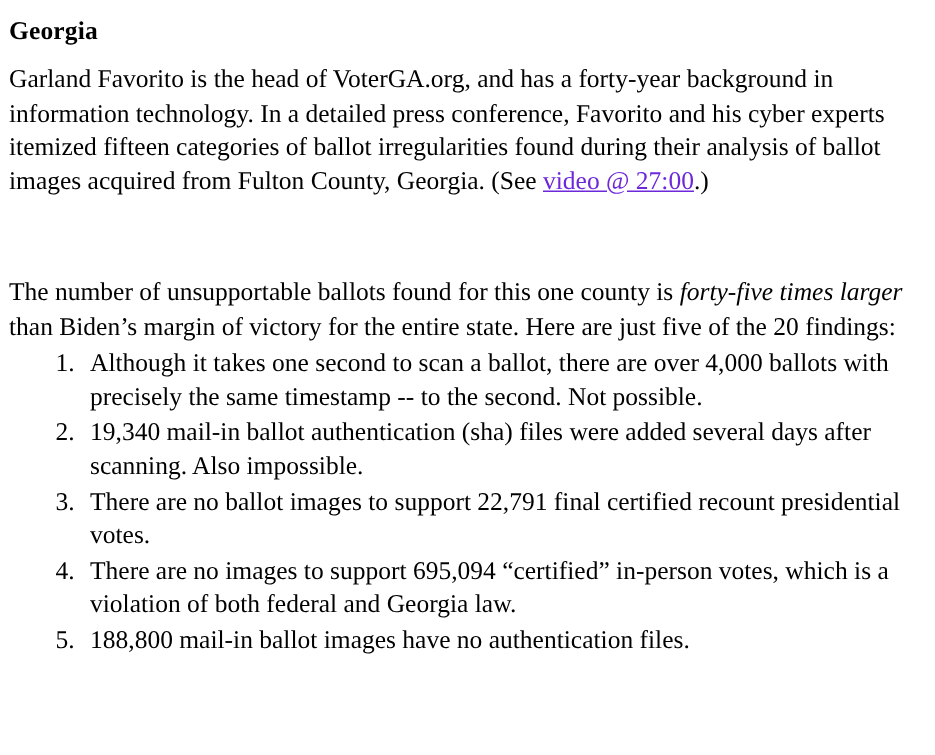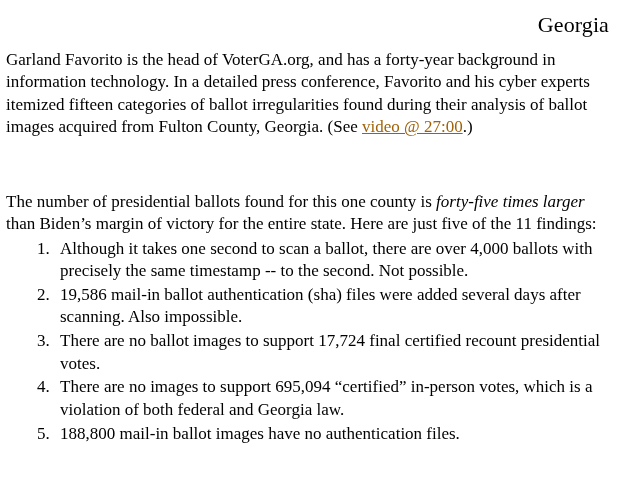--- a/index.html
+++ b/index.html
@@ -17,35 +17,35 @@
     overflow: hidden;
   }
   .page {
     width: 623px;
     height: 503px;
     box-sizing: border-box;
     padding: 6px 14px 0 6px;
     position: relative;
   }
   .doc-title {
-    text-align: right;
-    font-weight: normal;
-    font-size: 22px;
+    text-align: left;
+    font-weight: bold;
+    font-size: 17px;
     margin: 4px 0 10px 0;
     letter-spacing: 0.1px;
   }
   p.body-para {
     margin: 0 0 0 0;
     text-align: left;
   }
   .spacer-lg {
     height: 52px;
   }
   .link {
-    color: #a16207;
+    color: #6d28d9;
     text-decoration: underline;
     cursor: pointer;
   }
   em, .italic {
   }
   ol.findings {
     margin: 2px 0 0 0;
     padding-left: 48px;
     list-style-position: outside;
   }
@@ -59,23 +59,23 @@
 <body>
 
 <div class="page">
 
   <h1 class="doc-title">Georgia</h1>
 
   <p class="body-para"><span>Garland Favorito is the head of VoterGA.org, and has a forty-year background in information technology. In a detailed press conference, Favorito and his cyber experts itemized fifteen categories of ballot irregularities found during their analysis of ballot images acquired from Fulton County, Georgia. (See </span><a class="link">video @ 27:00</a><span>.)</span></p>
 
   <div class="spacer-lg"></div>
 
-  <p class="body-para"><span>The number of presidential ballots found for this one county is </span><em>forty-five times larger</em><span> than Biden’s margin of victory for the entire state. Here are just five of the 11 findings:</span></p>
+  <p class="body-para"><span>The number of unsupportable ballots found for this one county is </span><em>forty-five times larger</em><span> than Biden’s margin of victory for the entire state. Here are just five of the 20 findings:</span></p>
 
   <ol class="findings">
     <li>Although it takes one second to scan a ballot, there are over 4,000 ballots with precisely the same timestamp -- to the second. Not possible.</li>
-    <li>19,586 mail-in ballot authentication (sha) files were added several days after scanning. Also impossible.</li>
-    <li>There are no ballot images to support 17,724 final certified recount presidential votes.</li>
+    <li>19,340 mail-in ballot authentication (sha) files were added several days after scanning. Also impossible.</li>
+    <li>There are no ballot images to support 22,791 final certified recount presidential votes.</li>
     <li>There are no images to support 695,094 “certified” in-person votes, which is a violation of both federal and Georgia law.</li>
     <li>188,800 mail-in ballot images have no authentication files.</li>
   </ol>
 
 </div>
 
 </body></html>

